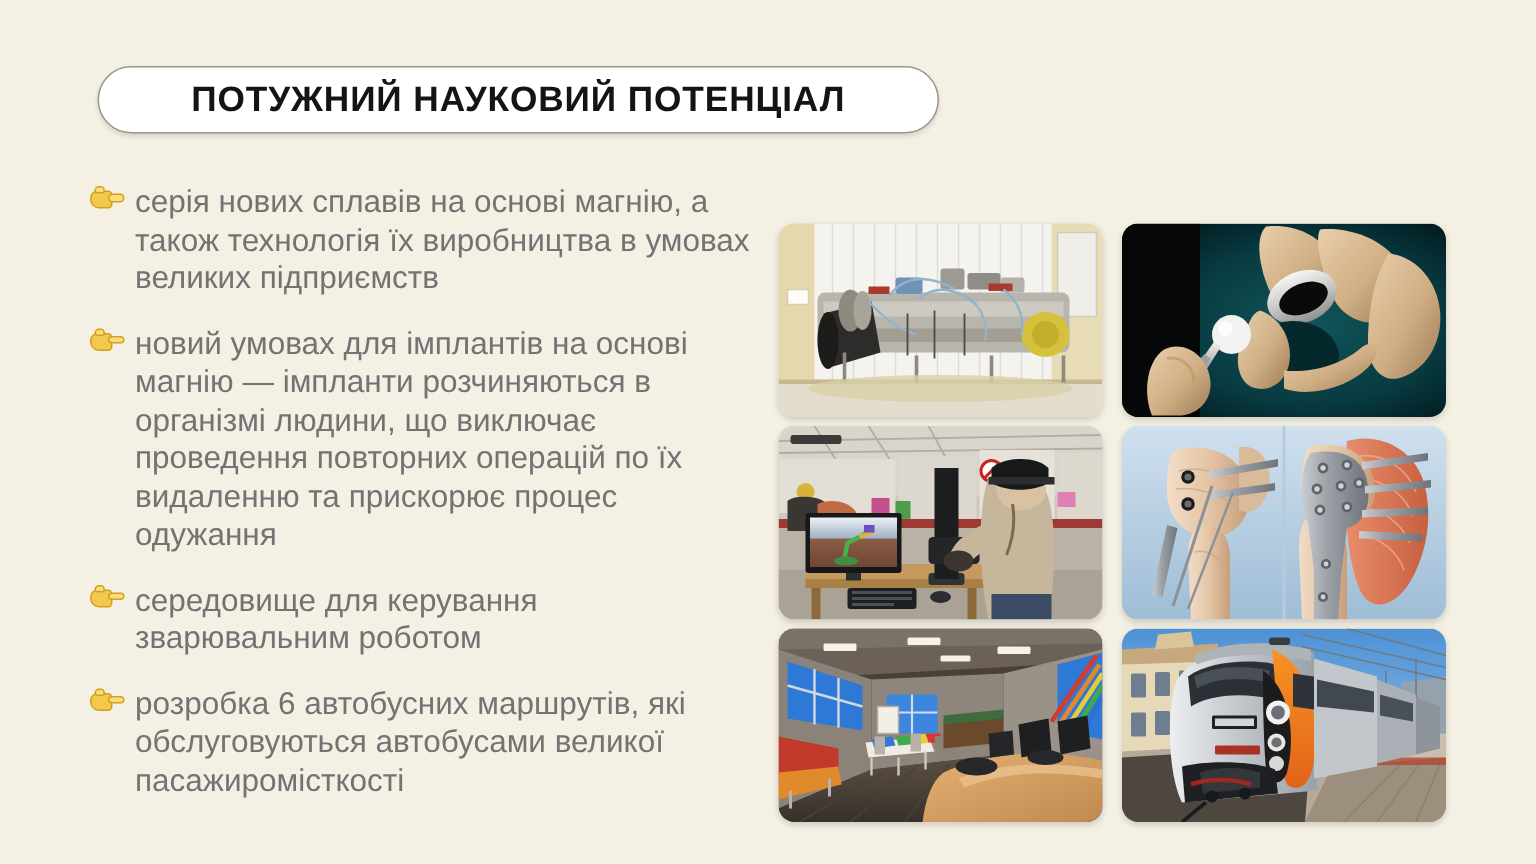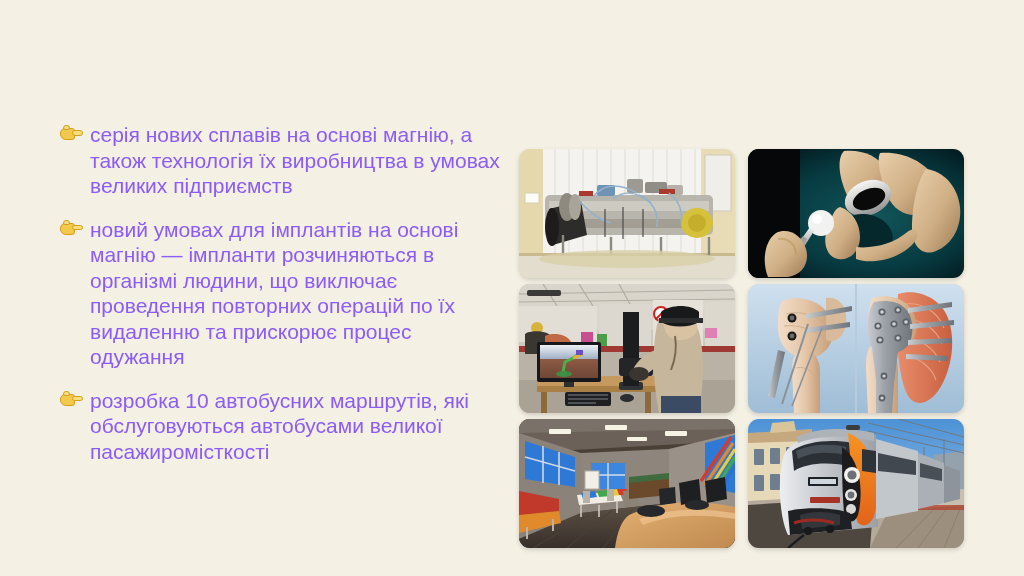--- a/index.html
+++ b/index.html
@@ -87,21 +87,21 @@
     width:7px; height:5px;
     background:#f8dd7c;
     border:1px solid #d4a01a;
     border-radius:3px 3px 2px 2px;
   }
 
   .bullet-text {
     flex:1 1 auto;
     font-size:21px;
     line-height:25.5px;
-    color:#8b5cf6;
+    color:#737373;
     letter-spacing:0;
   }
 
   
   .grid {
     position:absolute;
     left:519px; top:149px;
     width:445px; height:399px;
     display:grid;
     grid-template-columns:216px 216px;
@@ -116,43 +116,52 @@
     box-shadow:0 2px 4px rgba(80,74,62,.22);
     background:#ddd;
   }
   .photo svg { display:block; width:100%; height:100%; }
 </style>
 </head>
 <body>
 
 <div class="slide">
 
+  <div class="title-pill">
+    <span class="title-text">ПОТУЖНИЙ НАУКОВИЙ ПОТЕНЦІАЛ</span>
+  </div>
 
   <div class="bullets">
 
     <div class="bullet-item">
       <span class="bullet-icon">
         <span class="hand"><span class="palm"></span><span class="thumb"></span><span class="finger"></span></span>
       </span>
       <span class="bullet-text">серія нових сплавів на основі магнію, а також технологія їх виробництва в умовах великих підприємств</span>
     </div>
 
     <div class="bullet-item">
       <span class="bullet-icon">
         <span class="hand"><span class="palm"></span><span class="thumb"></span><span class="finger"></span></span>
       </span>
       <span class="bullet-text">новий умовах для імплантів на основі магнію — імпланти розчиняються в організмі людини, що виключає проведення повторних операцій по їх видаленню та прискорює процес одужання</span>
     </div>
 
-
     <div class="bullet-item">
       <span class="bullet-icon">
         <span class="hand"><span class="palm"></span><span class="thumb"></span><span class="finger"></span></span>
       </span>
-      <span class="bullet-text">розробка 10 автобусних маршрутів, які обслуговуються автобусами великої пасажиромісткості</span>
+      <span class="bullet-text">середовище для керування зварювальним роботом</span>
+    </div>
+
+    <div class="bullet-item">
+      <span class="bullet-icon">
+        <span class="hand"><span class="palm"></span><span class="thumb"></span><span class="finger"></span></span>
+      </span>
+      <span class="bullet-text">розробка 6 автобусних маршрутів, які обслуговуються автобусами великої пасажиромісткості</span>
     </div>
 
   </div>
 
   <div class="grid">
 
     <div class="photo">
       <svg viewBox="0 0 216 129" preserveAspectRatio="none">
         <rect width="216" height="129" fill="#efe9d8"></rect>
         <rect x="0" y="0" width="24" height="129" fill="#e5d8ac"></rect>

